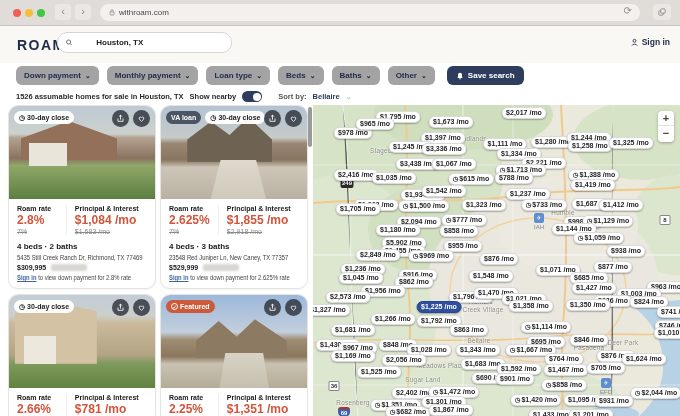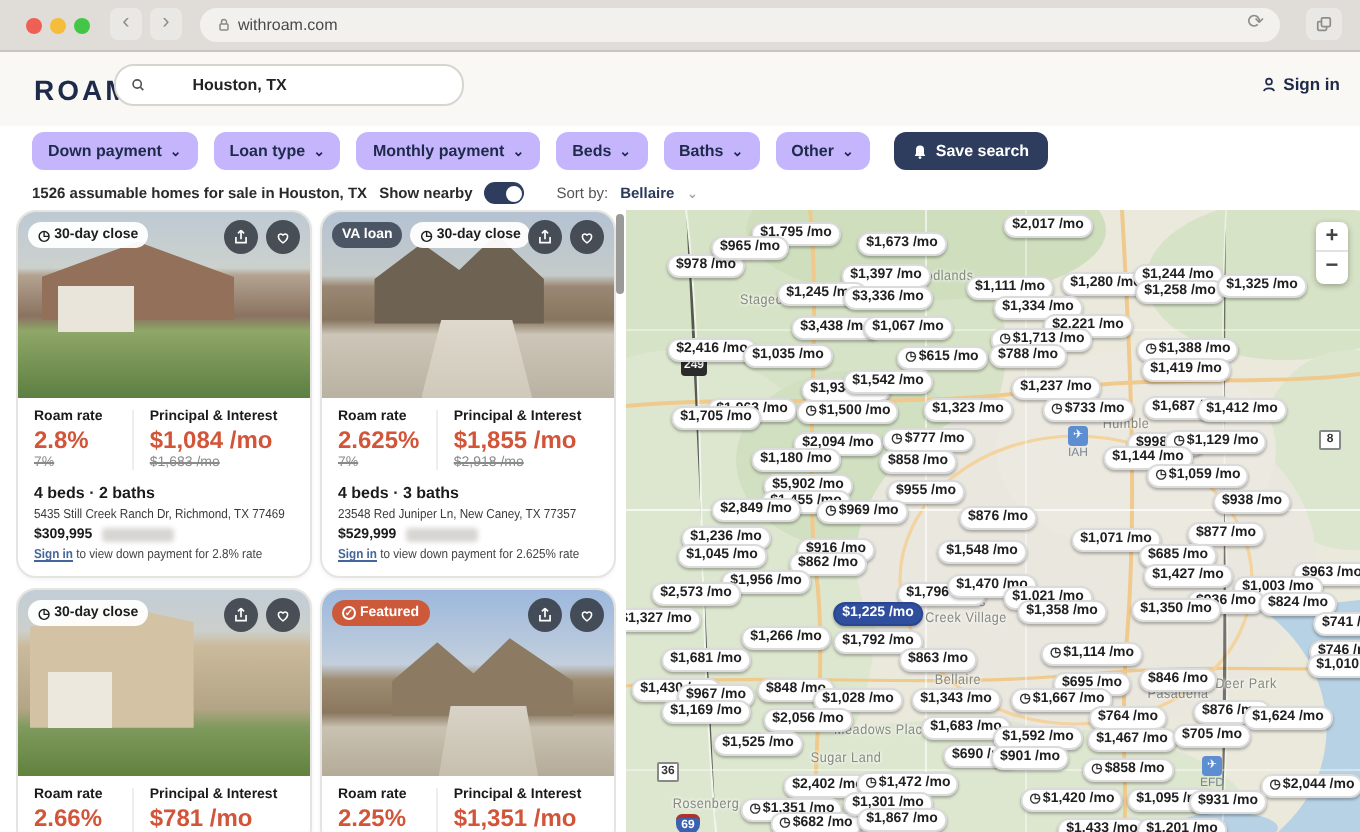--- a/index.html
+++ b/index.html
@@ -28,35 +28,35 @@
   .searchbox { position:absolute; left:57px; top:6px; width:175px; height:21px; background:#fff;
                border:1px solid #d8d5d0; border-radius:10px; display:flex; align-items:center; padding:0 7px; }
   .searchbox input { border:none; outline:none; font-size:8px; font-weight:bold; color:#222;
                      font-family:"Liberation Sans",sans-serif; width:100%; background:transparent;padding-left:19px; }
   .signin { position:absolute; right:10px; top:11px; font-size:8.5px; font-weight:bold; color:#1e2a4a;
             display:flex; align-items:center; gap:3px; }
 
   
   .filterbar { position:absolute; left:0; top:63px; width:680px; height:25px; background:#fff;
                display:flex; align-items:center; gap:8px; padding-left:16px; }
-  .chip { height:19px; background:#c4b5fd; border-radius:6px; padding:0 8px; display:flex; align-items:center;
+  .chip { height:19px; background:#a3a3a3; border-radius:6px; padding:0 8px; display:flex; align-items:center;
           gap:4px; font-size:8px; font-weight:bold; color:#1e2a4a; }
   .caret { font-size:7px; color:#1e2a4a; }
   .savebtn { height:19px; background:#2e3d5e; border-radius:6px; padding:0 9px; display:flex; align-items:center;
              gap:4px; font-size:8px; font-weight:bold; color:#fff; margin-left:4px; }
 
   
   .resultsbar { position:absolute; left:0; top:88px; width:680px; height:17px; display:flex; align-items:center;
                 padding-left:16px; gap:6px; }
   .count { font-size:7.5px; font-weight:bold; color:#2a2a2a; }
   .nearby { font-size:7.5px; font-weight:bold; color:#2a2a2a; margin-left:0; }
   .toggle { width:20px; height:11px; background:#2e3d5e; border-radius:6px; position:relative; }
   .toggle::after { content:""; position:absolute; right:1.5px; top:1.5px; width:8px; height:8px;
                    background:#fff; border-radius:50%; }
-  .sortlbl { font-size:7.5px; color:#555; margin-left:10px; }
+  .sortlbl { font-size:7.5px; color:#555; margin-left:10px;font-weight:bold; }
   .sortval { font-size:7.5px; color:#2a3a5a; font-weight:bold; }
   .sortcaret { font-size:7px; color:#999; }
 
   
   .cards { position:absolute; left:8px; top:105px; width:300px; height:311px; display:flex; flex-wrap:wrap;
            gap:5px 4px; overflow:hidden; align-content:flex-start; }
   .card { width:148px; background:#fff; border:1px solid #e6e4e0; border-radius:10px; overflow:hidden;
           box-shadow:0 1px 2px rgba(0,0,0,.05); }
   .photo { position:relative; height:93px; overflow:hidden; }
   .photo-0 { background:linear-gradient(180deg,#bdc9d3 0%,#ccd1cd 30%,#b4a391 34%,#8a7260 56%,#8fa768 64%,#5c7f41 100%); }
@@ -181,25 +181,25 @@
     </div>
   </div>
 
   <div class="filterbar">
     <span style="display:flex;gap:8px">
         <div class="chip">
           <span>Down payment</span>
           <span class="caret">⌄</span>
         </div>
         <div class="chip">
+          <span>Monthly payment</span>
+          <span class="caret">⌄</span>
+        </div>
+        <div class="chip">
           <span>Loan type</span>
-          <span class="caret">⌄</span>
-        </div>
-        <div class="chip">
-          <span>Monthly payment</span>
           <span class="caret">⌄</span>
         </div>
         <div class="chip">
           <span>Beds</span>
           <span class="caret">⌄</span>
         </div>
         <div class="chip">
           <span>Baths</span>
           <span class="caret">⌄</span>
         </div>

